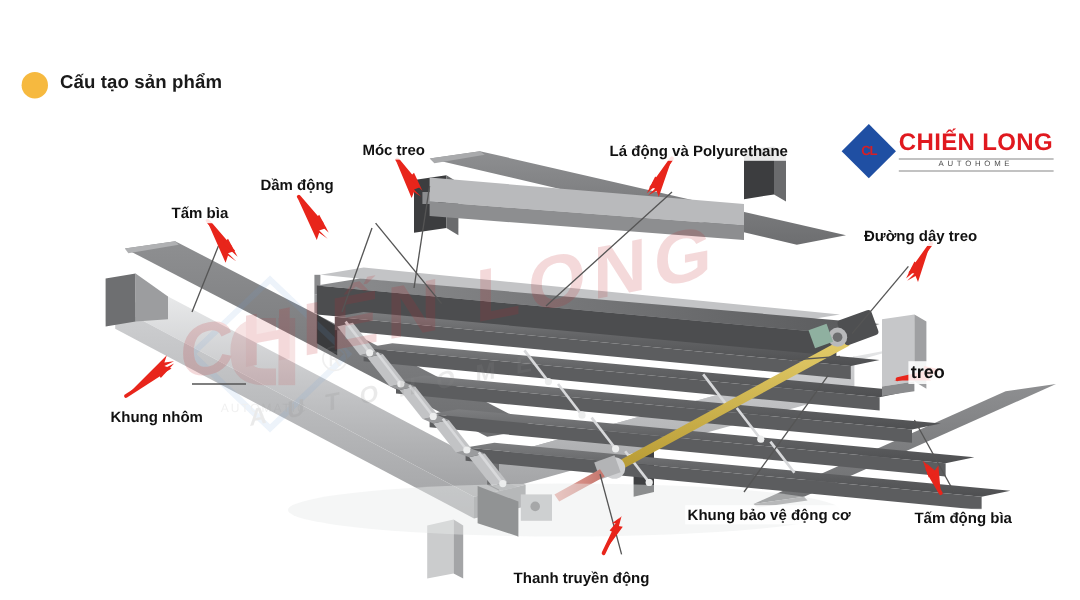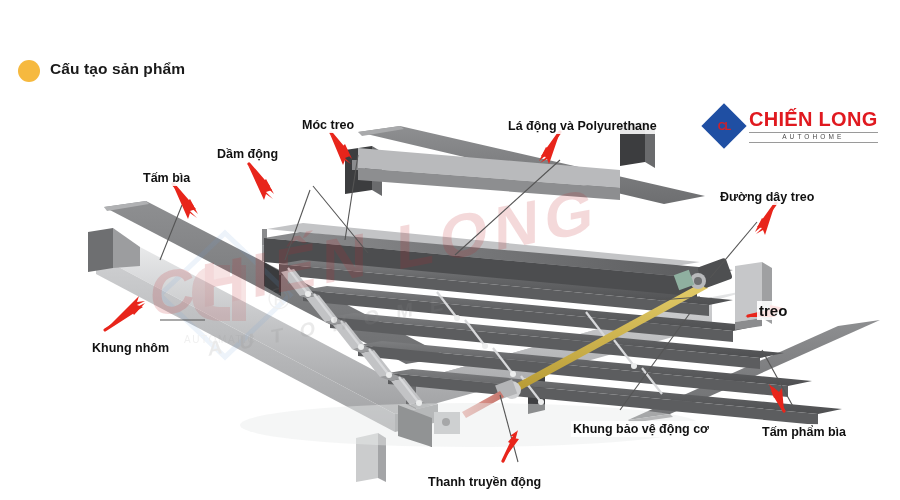--- a/index.html
+++ b/index.html
@@ -368,17 +368,17 @@
     </span>
   </div>
 
   <div class="label" style="left:141px;top:170px;">Tấm bìa</div>
   <div class="label" style="left:215px;top:146px;">Dầm động</div>
   <div class="label" style="left:300px;top:117px;">Móc treo</div>
   <div class="label" style="left:506px;top:118px;">Lá động và Polyurethane</div>
   <div class="label" style="left:718px;top:189px;">Đường dây treo</div>
   <div class="label" style="left:61px;top:340px;margin-left:29px;">Khung nhôm</div>
   <div class="label motor" style="left:757px;top:301px;">treo</div>
-  <div class="label" style="left:760px;top:424px;">Tấm phẩm bìa</div>
+  <div class="label" style="left:760px;top:424px;">Tấm động bìa</div>
   <div class="label" style="left:426px;top:474px;">Thanh truyền động</div>
   <div class="label" style="left:571px;top:421px;">Khung bảo vệ động cơ</div>
 
 </div>
 
 </body></html>

